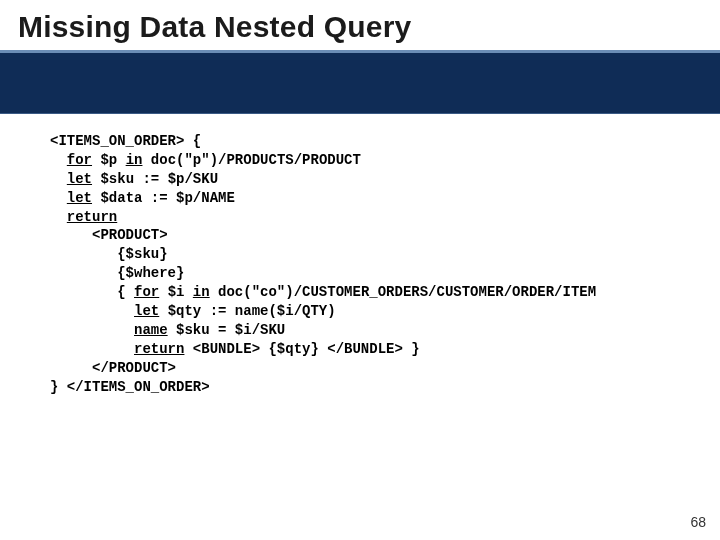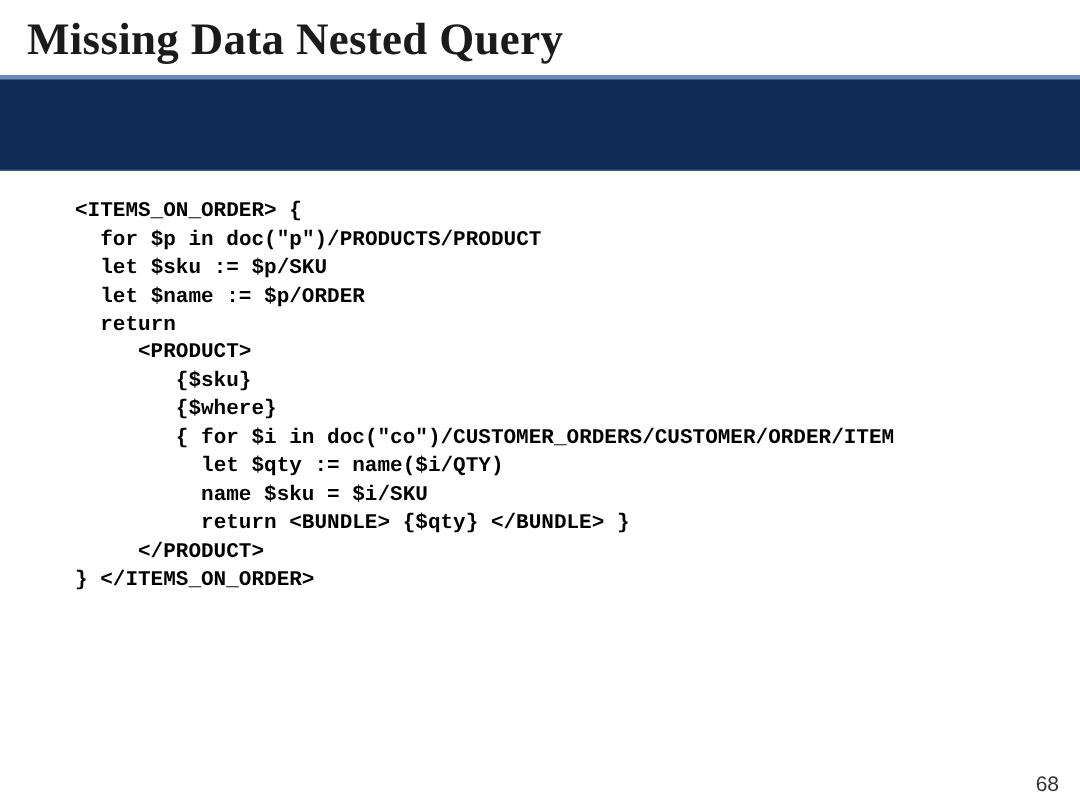--- a/index.html
+++ b/index.html
@@ -16,21 +16,21 @@
     height: 540px;
     position: relative;
     box-sizing: border-box;
   }
   .title-bar {
     background: #ffffff;
     padding: 10px 0 6px 18px;
   }
   .title-bar h1 {
     margin: 0;
-    font-family: Liberation Serif, serif;
+    font-family: Liberation Sans, sans-serif;
     font-weight: 900;
     font-size: 30px;
     color: #1b1b1b;
     letter-spacing: 0.2px;
   }
   .blue-band {
     background: #0f2c56;
     height: 60px;
     border-top: 3px solid #6b8db5;
     border-bottom: 1px solid #3a5a85;
@@ -38,21 +38,21 @@
   }
   .content {
     padding: 18px 30px 0 50px;
     font-family: "Courier New", Courier, monospace;
     font-size: 14px;
     font-weight: bold;
     color: #000;
     line-height: 1.35;
     white-space: pre;
   }
-  .u { }
+  .u { text-decoration: underline; }
   .page-num {
     position: absolute;
     right: 14px;
     bottom: 10px;
     font-size: 14px;
     color: #333;
     font-family: Arial, sans-serif;
   }
 </style>
 </head>
@@ -62,21 +62,21 @@
 
   <div class="title-bar">
     <h1>Missing Data Nested Query</h1>
   </div>
 
   <div class="blue-band"></div>
 
   <div class="content"><span>&lt;ITEMS_ON_ORDER&gt; {</span>
   <span class="u">for</span><span> $p </span><span class="u">in</span><span> doc("p")/PRODUCTS/PRODUCT</span>
   <span class="u">let</span><span> $sku := $p/SKU</span>
-  <span class="u">let</span><span> $name := $p/ORDER</span>
+  <span class="u">let</span><span> $data := $p/NAME</span>
   <span class="u">return</span>
 <span>     &lt;PRODUCT&gt;</span>
 <span>        {$sku}</span>
 <span>        {$where}</span>
 <span>        { </span><span class="u">for</span><span> $i </span><span class="u">in</span><span> doc("co")/CUSTOMER_ORDERS/CUSTOMER/ORDER/ITEM</span>
 <span>          </span><span class="u">let</span><span> $qty := name($i/QTY)</span>
 <span>          </span><span class="u">name</span><span> $sku = $i/SKU</span>
 <span>          </span><span class="u">return</span><span> &lt;BUNDLE&gt; {$qty} &lt;/BUNDLE&gt; }</span>
 <span>     &lt;/PRODUCT&gt;</span>
 <span>} &lt;/ITEMS_ON_ORDER&gt;</span></div>

